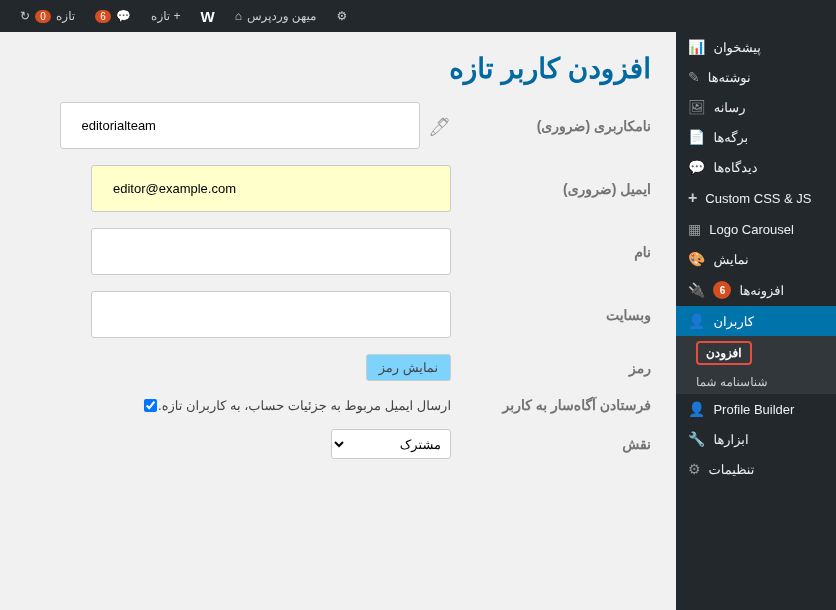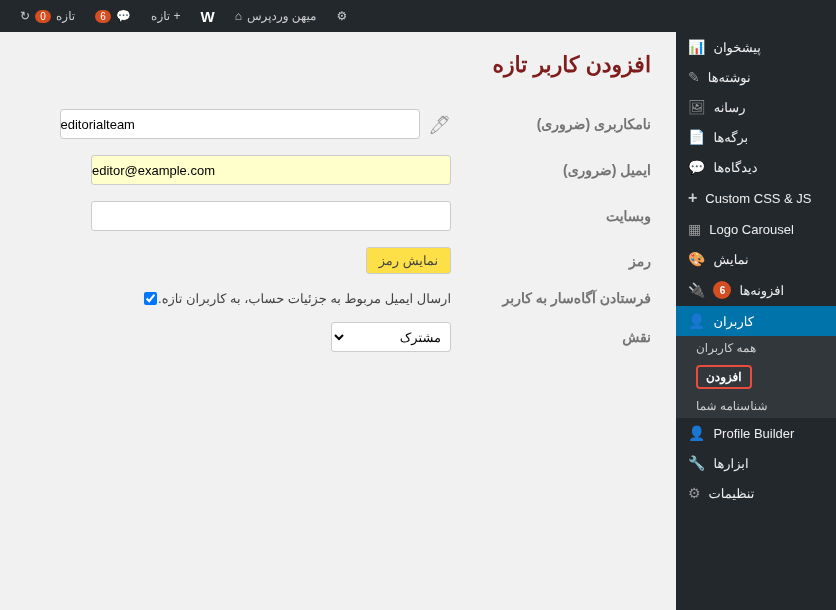--- a/index.html
+++ b/index.html
@@ -115,24 +115,24 @@
     }
 
     
     #content {
       flex: 1;
       padding: 20px 25px;
       overflow-y: auto;
       direction: rtl;
     }
     .page-title {
-      font-size: 22px;
-      color: #7f1d1d;
-      font-weight: bold;
-      margin-bottom: 23px;
+      font-size: 28px;
+      color: #0369a1;
+      font-weight: bold;
+      margin-bottom: 9px;
     }
     .page-desc {
       color: #555;
       font-size: 13px;
       margin-bottom: 20px;
     }
 
     
     .form-table {
       width: 100%;
@@ -150,41 +150,41 @@
       font-size: 14px;
       font-weight: bold;
       color: #737373;
       vertical-align: middle;
     }
     .form-table .input-cell {
       vertical-align: middle;
     }
     .form-input {
       width: 360px;
-      height: 30px;
+      height: 47px;
       border: 1px solid #ccc;
       border-radius: 3px;
-      padding: 0 0;
+      padding: 0 21px;
       font-size: 13px;
       background: #fff;
       direction: ltr;
       text-align: left;
       margin-left: 31px;
     }
     .form-input.highlight {
       background: #ffffcc;
     }
 
     .password-row {
       display: flex;
       align-items: center;
       gap: 10px;
     }
     .show-password-btn {
-      background: #fde047;
+      background: #7dd3fc;
       border: 1px solid #ccc;
       border-radius: 3px;
       padding: 5px 12px;
       cursor: pointer;
       font-size: 13px;
       color: #444;
       direction: rtl;
     }
 
     .send-email-row {
@@ -286,23 +286,20 @@
       <span>افزونه‌ها</span>
       <span class="circle-badge">6</span>
       <span class="sidebar-icon">🔌</span>
     </div>
 
     <div class="sidebar-item active">
       <span>کاربران</span>
       <span class="sidebar-icon">👤</span>
     </div>
 
-    <div class="sidebar-item sub-item active-sub-highlight">
-      <span>همه کاربران</span>
-    </div>
     <div class="sidebar-item sub-item active-sub">
       <span class="sub-item-circled">افزودن</span>
     </div>
     <div class="sidebar-item sub-item">
       <span>شناسنامه شما</span>
     </div>
 
     <div class="sidebar-item">
       <span>Profile Builder</span>
       <span class="sidebar-icon">👤</span>
@@ -333,20 +330,26 @@
           </td>
         </tr>
 
         <tr>
           <td class="label-cell">ایمیل (ضروری)</td>
           <td class="input-cell">
             <input type="email" class="form-input highlight" value="editor@example.com" style="">
           </td>
         </tr>
 
+        <tr>
+          <td class="label-cell">نام</td>
+          <td class="input-cell">
+            <input type="text" class="form-input" style="">
+          </td>
+        </tr>
 
 
         <tr>
           <td class="label-cell">وبسایت</td>
           <td class="input-cell">
             <input type="text" class="form-input" style="">
           </td>
         </tr>
 
         <tr>

